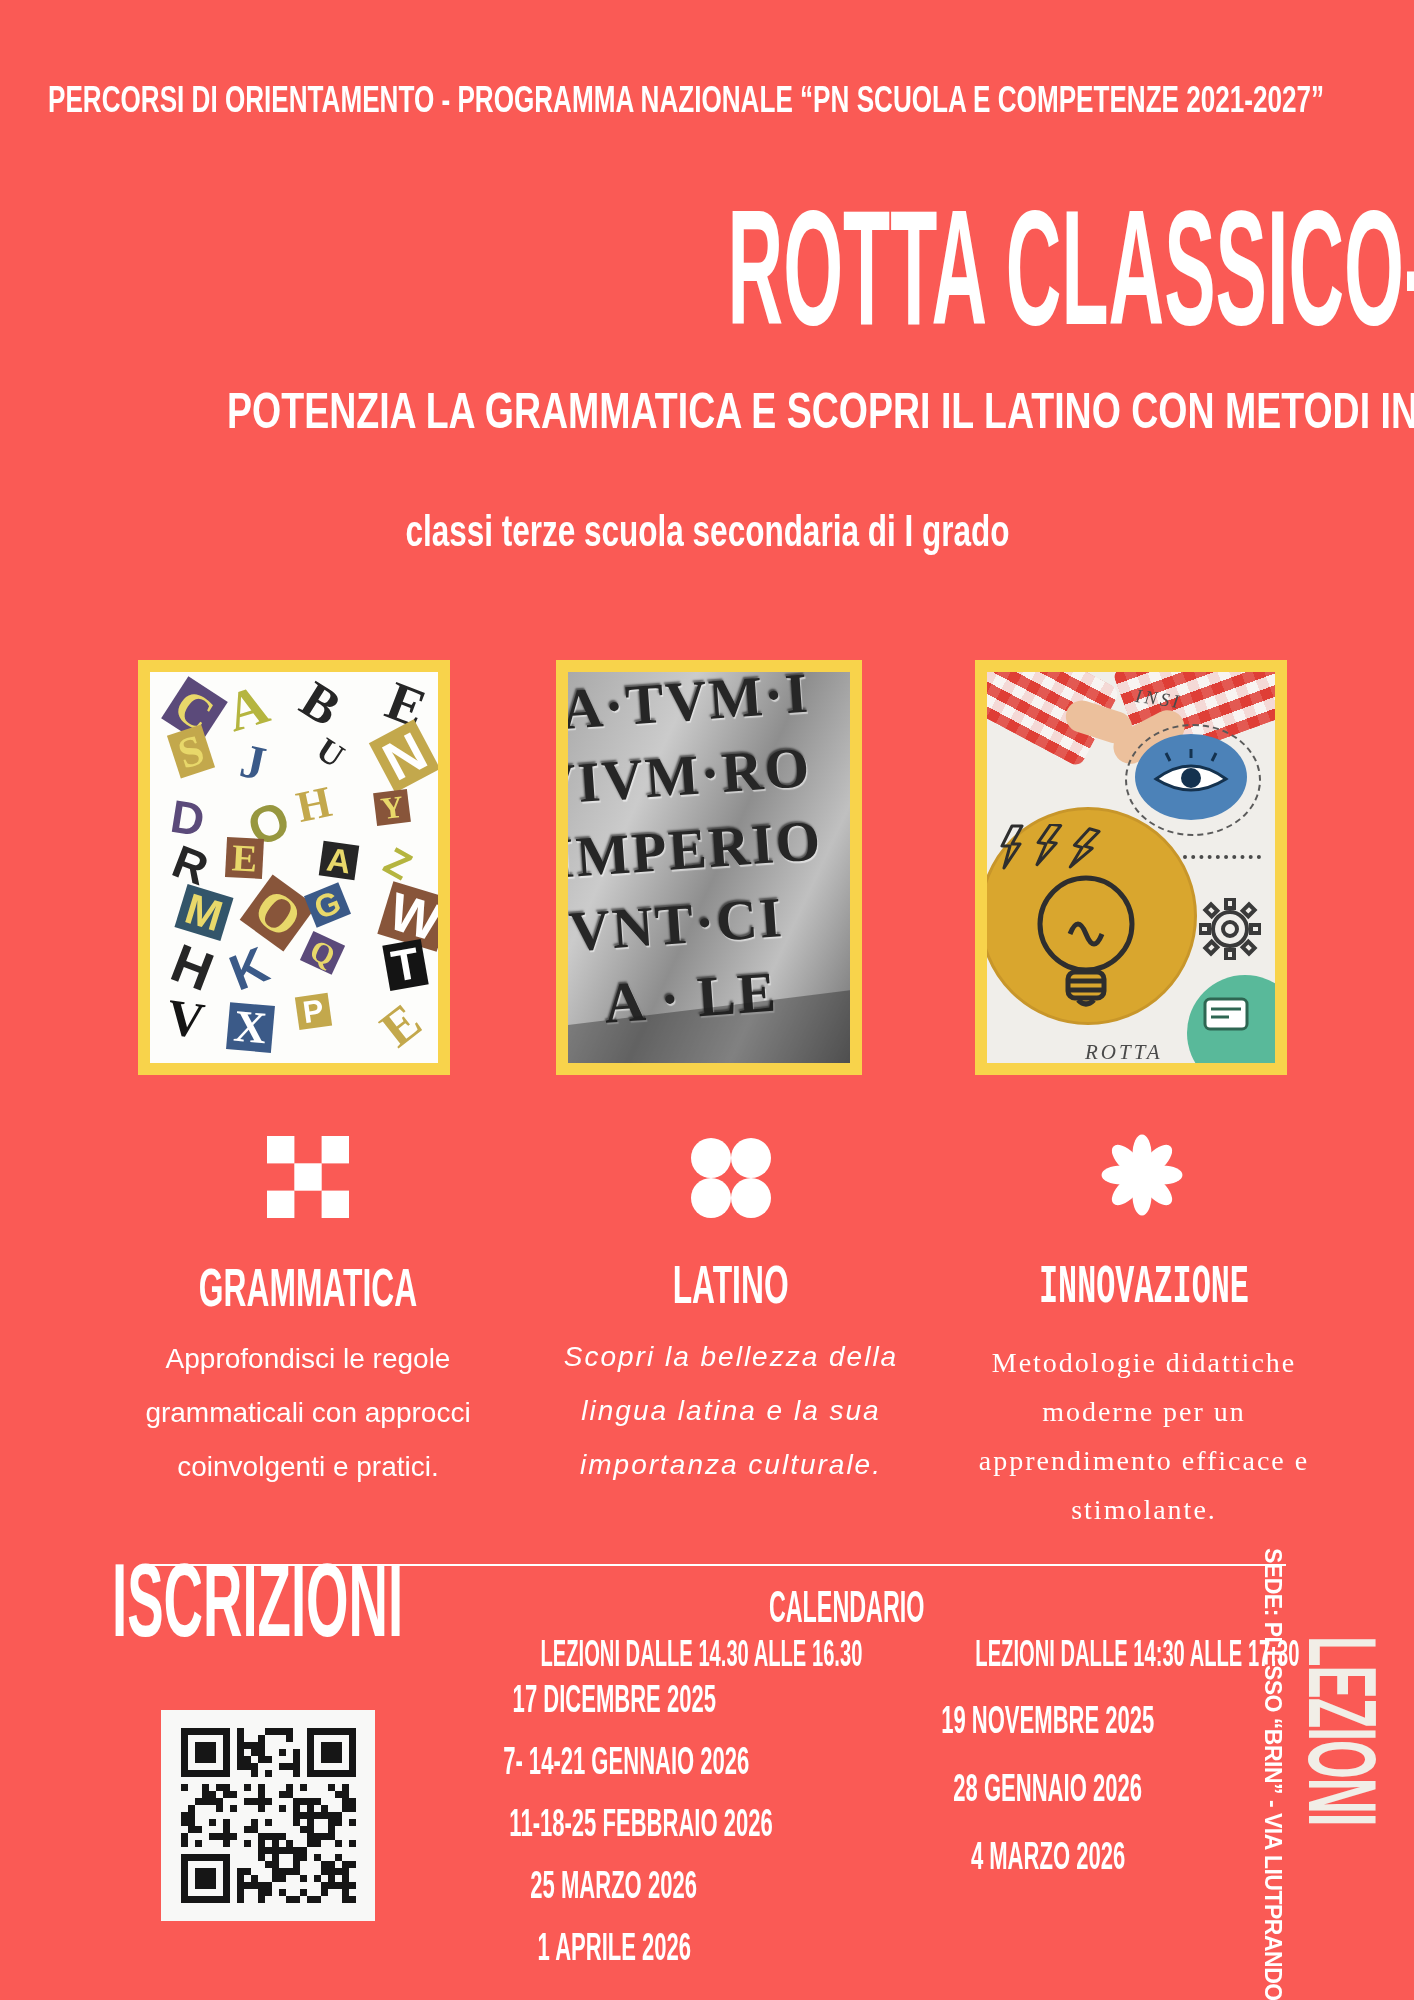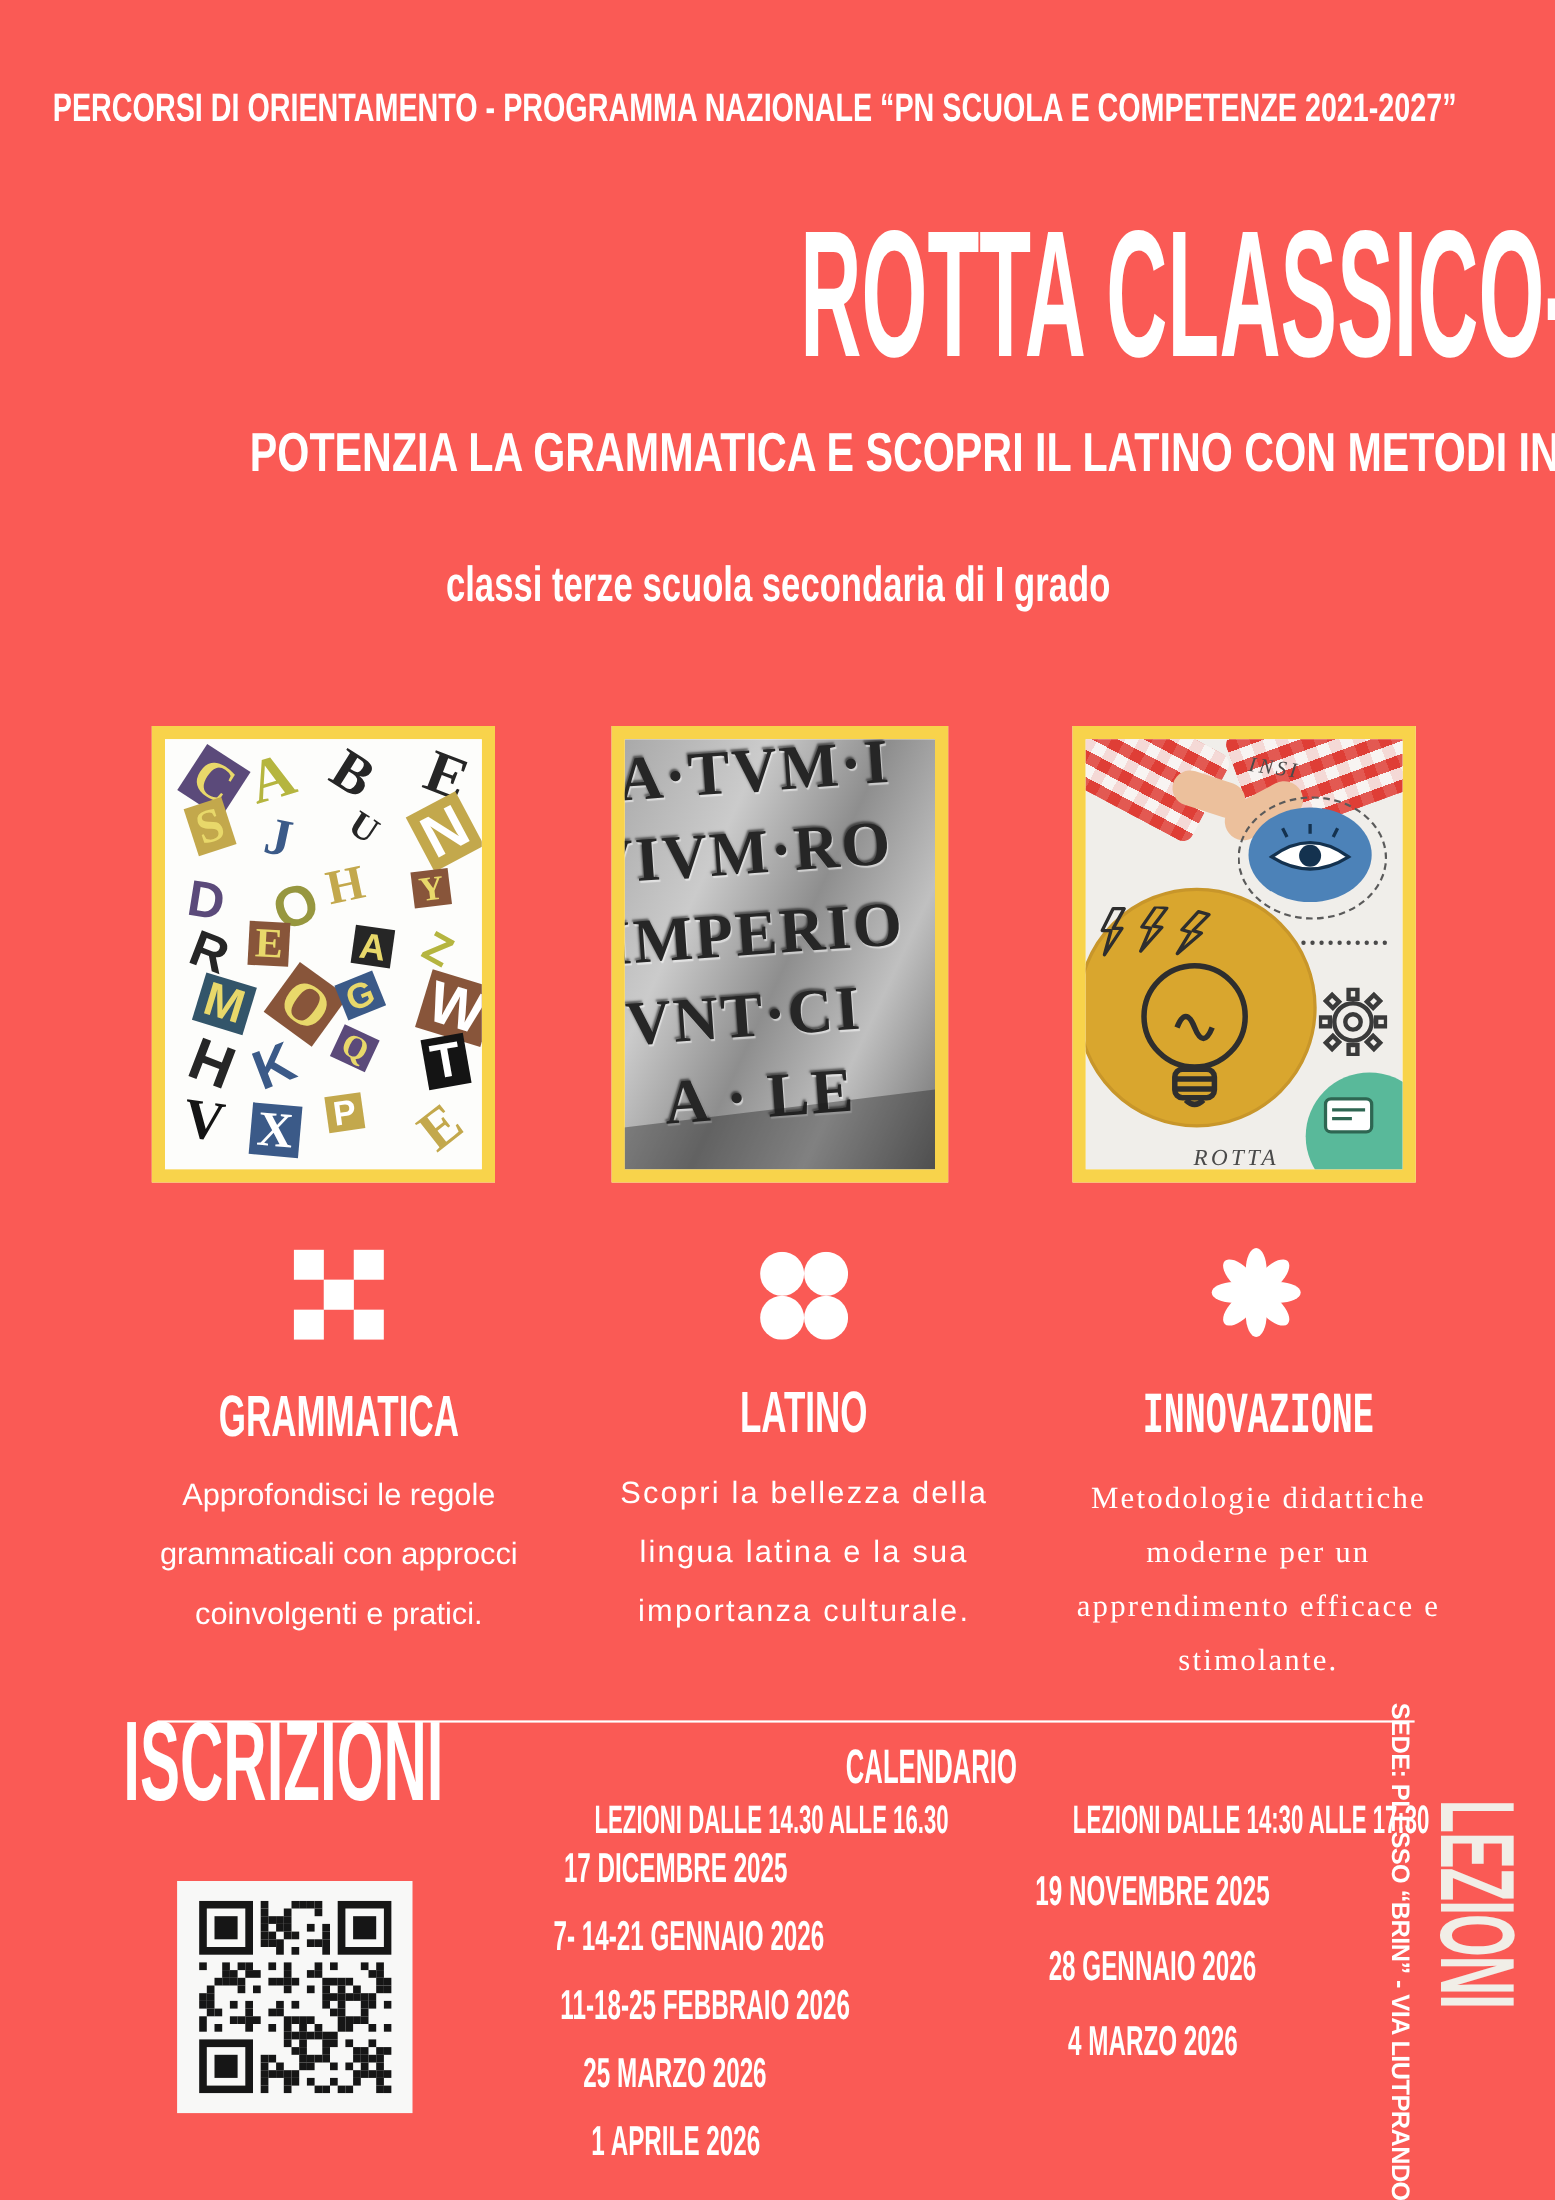--- a/index.html
+++ b/index.html
@@ -214,21 +214,21 @@
     <span class="shrink cond w" style="--sx:.6;font-size:53px;line-height:60px;">GRAMMATICA</span>
   </div>
   <div class="cwrap" style="left:531px;width:400px;top:1255px;">
     <span class="shrink cond w" style="--sx:.6;font-size:53px;line-height:60px;">LATINO</span>
   </div>
   <div class="cwrap" style="left:944px;width:400px;top:1258px;font-family:Liberation Mono, monospace;">
     <span class="shrink cond w" style="--sx:.6;font-size:53px;line-height:60px;">INNOVAZIONE</span>
   </div>
 
   <div class="cwrap w" style="left:108px;width:400px;top:1332px;font-size:28px;line-height:54px;">Approfondisci le regole grammaticali con approcci coinvolgenti e pratici.</div>
-  <div class="cwrap w" style="left:531px;width:400px;top:1330px;font-size:28px;line-height:54px;letter-spacing:2px;">Scopri la bellezza della lingua latina e la sua importanza culturale.</div>
+  <div class="cwrap w" style="left:531px;width:400px;top:1330px;font-size:28px;line-height:54px;letter-spacing:2px;font-style:italic;">Scopri la bellezza della lingua latina e la sua importanza culturale.</div>
   <div class="cwrap w" style="left:944px;width:400px;top:1338px;font-size:28px;line-height:49px;letter-spacing:2px;font-family:Liberation Serif, serif;">Metodologie didattiche moderne per un apprendimento efficace e stimolante.</div>
 
   <div class="divider" style="left:143px;top:1564px;width:1143px;"></div>
 
   <div class="abs" style="left:112px;top:1534px;margin-top:12px;">
     <span class="shrink cond w" style="--sx:.53;--o:left top;font-size:103px;line-height:110px;">ISCRIZIONI</span>
   </div>
 
   <div class="qrcard" style="left:161px;top:1710px;width:214px;height:211px;">
       <svg width="175" height="175">

